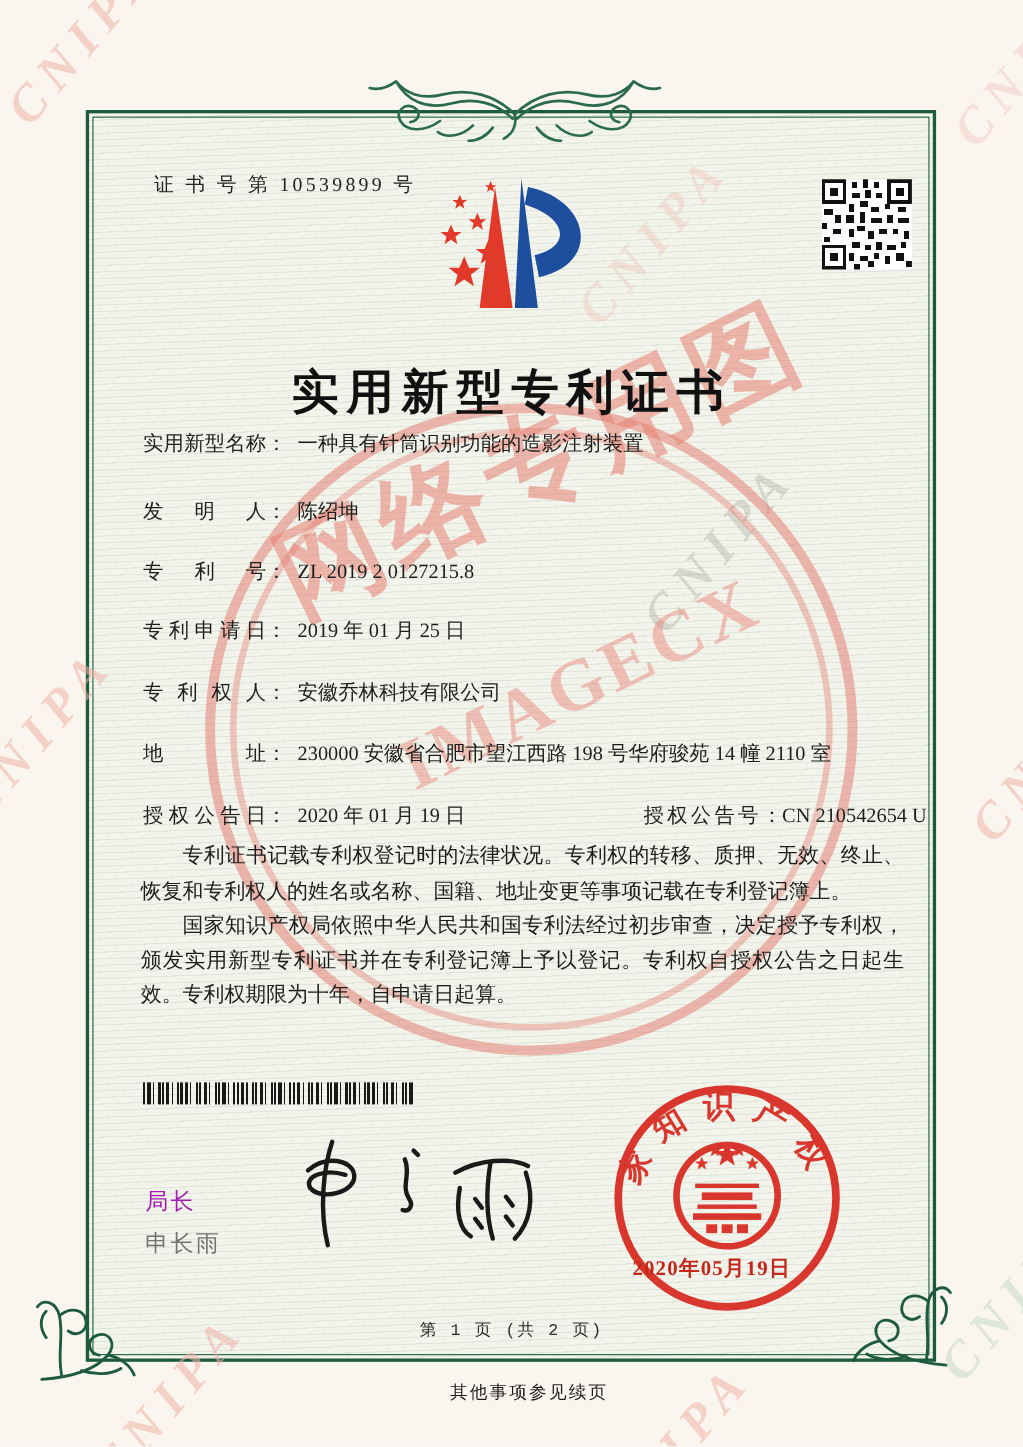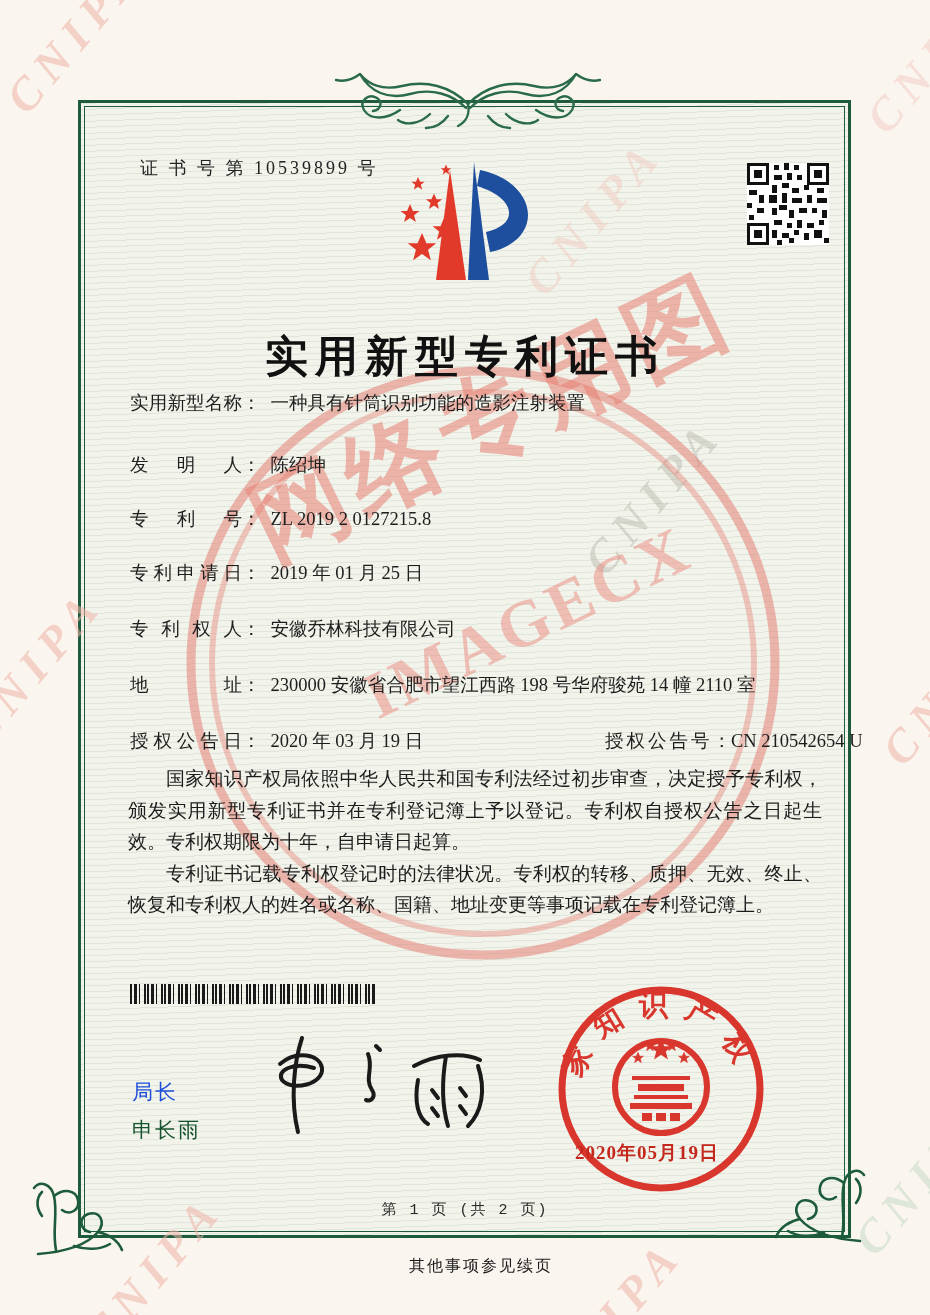--- a/index.html
+++ b/index.html
@@ -58,37 +58,37 @@
     font-size:43px; font-weight:bold; color:#111; letter-spacing:7px;margin-top:48px;
   }
   .frow { position:absolute; left:130px; font-size:18.5px; color:#1d1d1d; }
   .frow .lab {
     display:inline-block; width:112px; text-align:justify; text-align-last:justify;
     vertical-align:bottom;
   }
   .frow .col { display:inline-block; }
   .frow .val { margin-left:10px; }
   .frow .extra { position:absolute; left:455px; top:0; white-space:nowrap; }
-  .frow .extra .lab2 { letter-spacing:3px;margin-left:20px; }
+  .frow .extra .lab2 { letter-spacing:3px; }
   .paras {
     position:absolute; left:128px; top:763px; width:694px;
     font-size:19px; line-height:31.5px; color:#1c1c1c; text-align:justify;
   }
   .paras p { text-indent:2em; }
   .barcode {
     position:absolute; left:130px; top:984px; width:246px; height:20px;
     background:repeating-linear-gradient(90deg,
       #191919 0 2px, transparent 2px 4px,
       #191919 4px 7px, transparent 7px 9px,
       #191919 9px 10px, transparent 10px 14px,
       #191919 14px 16px, transparent 16px 17px);
   }
-  .sig-role { position:absolute; left:132px; top:1078px; font-size:21px; color:#1d4ed8;
+  .sig-role { position:absolute; left:132px; top:1078px; font-size:21px; color:#a21caf;
     font-family:"Liberation Sans", sans-serif; letter-spacing:2px; }
-  .sig-name { position:absolute; left:132px; top:1116px; font-size:21px; color:#14532d;
+  .sig-name { position:absolute; left:132px; top:1116px; font-size:21px; color:#737373;
     font-family:Liberation Mono, monospace; letter-spacing:2px; }
   .sig-svg { position:absolute; left:268px; top:1028px; }
   .seal { position:absolute; left:556px; top:984px; }
   .seal-date {
     position:absolute; left:575px; top:1140px; width:180px; 
     font-size:19px; color:#c4271c; font-weight:bold; letter-spacing:1px; z-index:12;
   }
   .page-info {
     position:absolute; left:0; width:930px; top:1200px; text-align:center;
     font-size:15px; color:#2a2a2a; letter-spacing:2px;font-family:Liberation Mono, monospace;
@@ -253,29 +253,29 @@
     <div class="frow" style="top:560px;">
       <span class="lab">专利申请日</span><span class="col">：</span><span class="val">2019 年 01 月 25 日</span>
     </div>
     <div class="frow" style="top:616px;">
       <span class="lab">专利权人</span><span class="col">：</span><span class="val">安徽乔林科技有限公司</span>
     </div>
     <div class="frow" style="top:672px;">
       <span class="lab">地址</span><span class="col">：</span><span class="val">230000 安徽省合肥市望江西路 198 号华府骏苑 14 幢 2110 室</span>
     </div>
     <div class="frow" style="top:728px;">
-      <span class="lab">授权公告日</span><span class="col">：</span><span class="val">2020 年 03 月 19 日</span>
+      <span class="lab">授权公告日</span><span class="col">：</span><span class="val">2020 年 01 月 19 日</span>
       <span class="extra">
         <span class="lab2">授权公告号</span><span>：</span><span>CN 210542654 U</span>
       </span>
     </div>
 
     <div class="paras">
+      <p>专利证书记载专利权登记时的法律状况。专利权的转移、质押、无效、终止、恢复和专利权人的姓名或名称、国籍、地址变更等事项记载在专利登记簿上。</p>
       <p>国家知识产权局依照中华人民共和国专利法经过初步审查，决定授予专利权，颁发实用新型专利证书并在专利登记簿上予以登记。专利权自授权公告之日起生效。专利权期限为十年，自申请日起算。</p>
-      <p>专利证书记载专利权登记时的法律状况。专利权的转移、质押、无效、终止、恢复和专利权人的姓名或名称、国籍、地址变更等事项记载在专利登记簿上。</p>
     </div>
 
     <div class="barcode"></div>
 
     <div class="sig-role">局长</div>
     <div class="sig-name">申长雨</div>
 
     <svg class="sig-svg" width="232" height="112" viewBox="0 0 232 112">
       <g fill="none" stroke="#1a1a1a" stroke-width="4" stroke-linecap="round" stroke-linejoin="round">
         <path d="M34,10 C26,34 22,72 30,104"></path>

